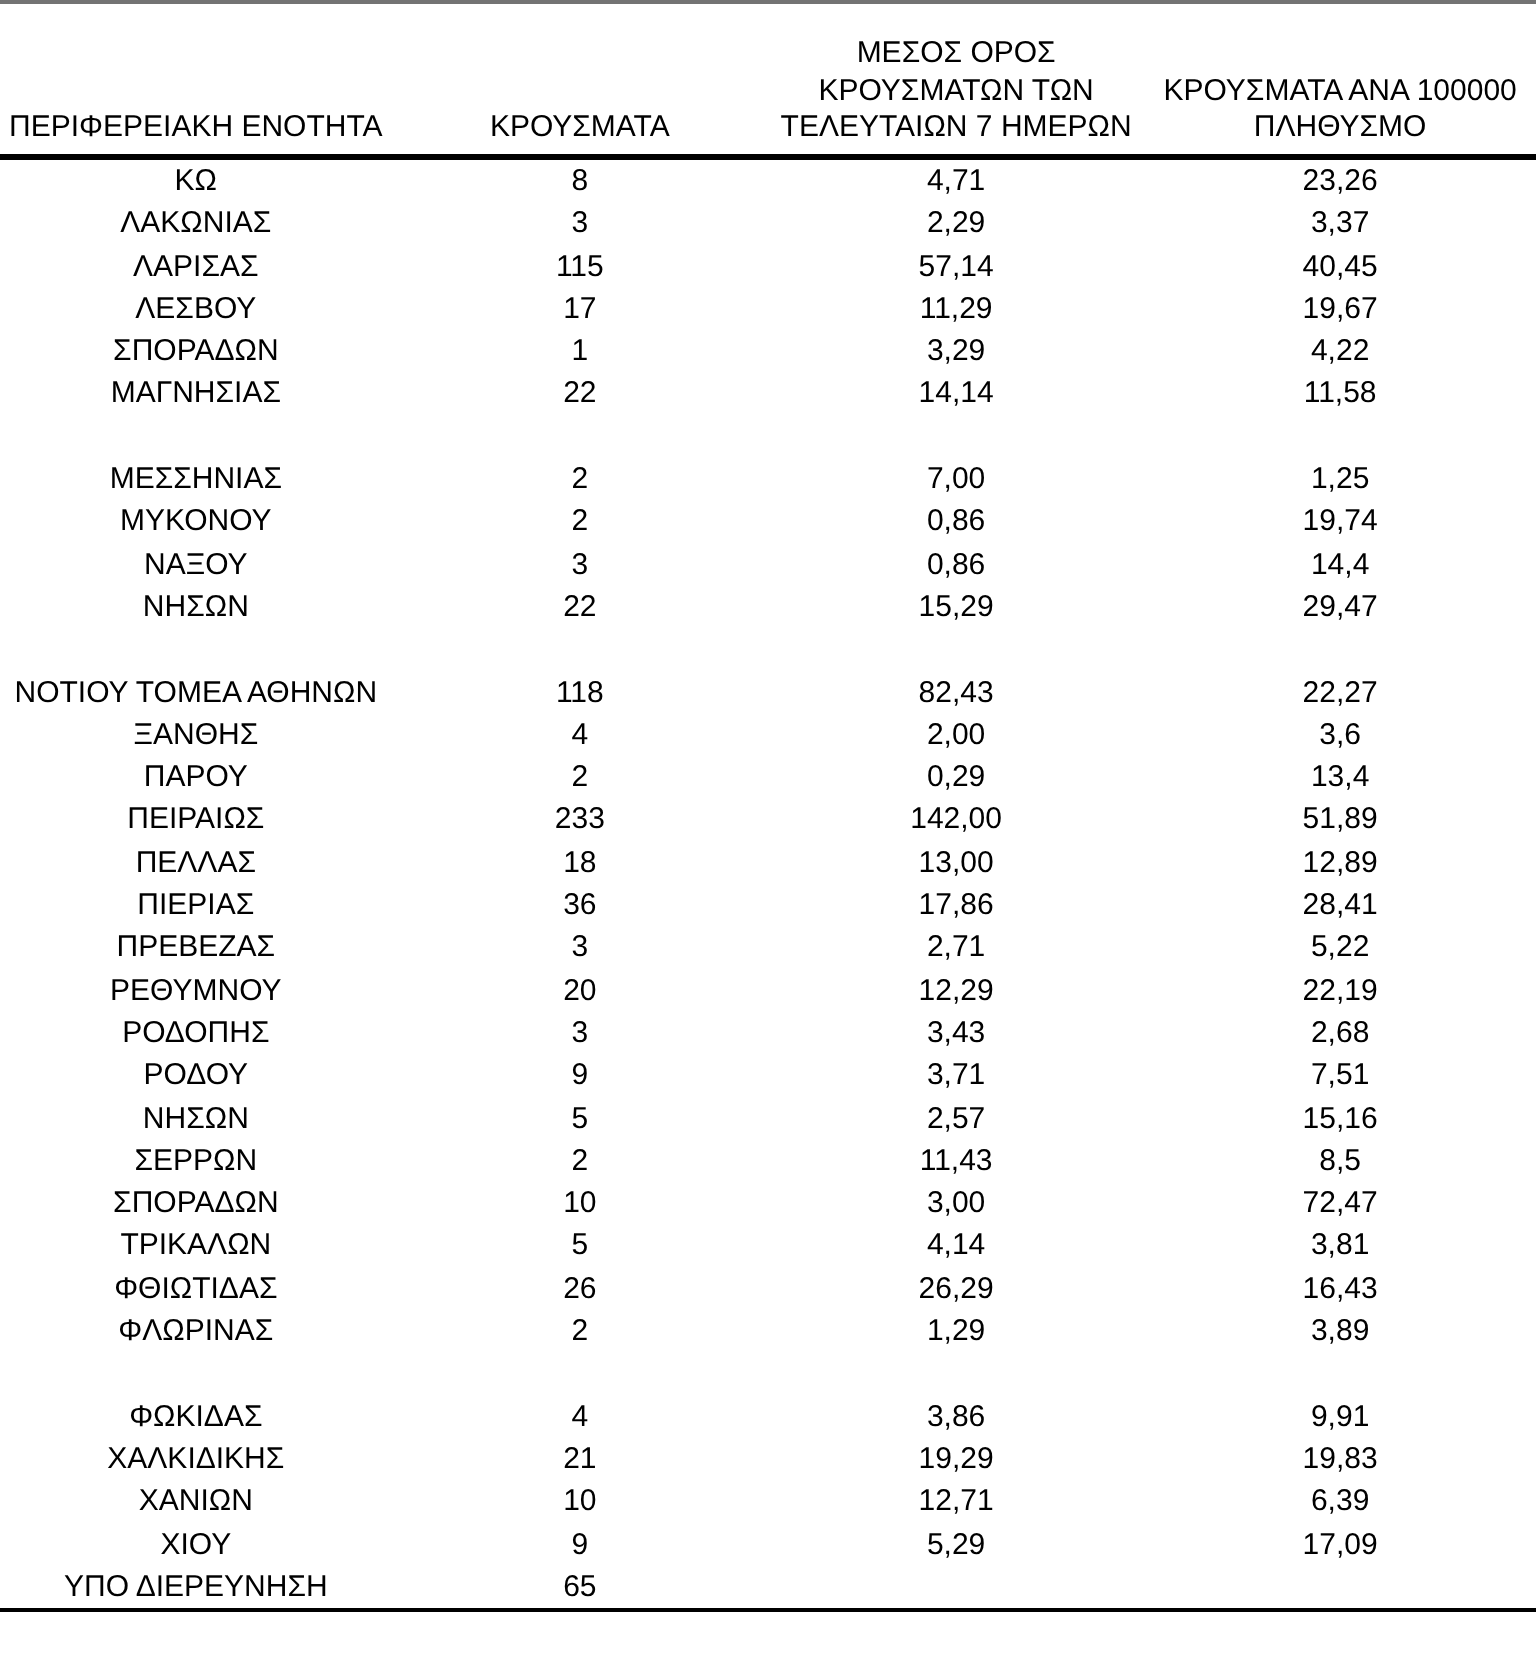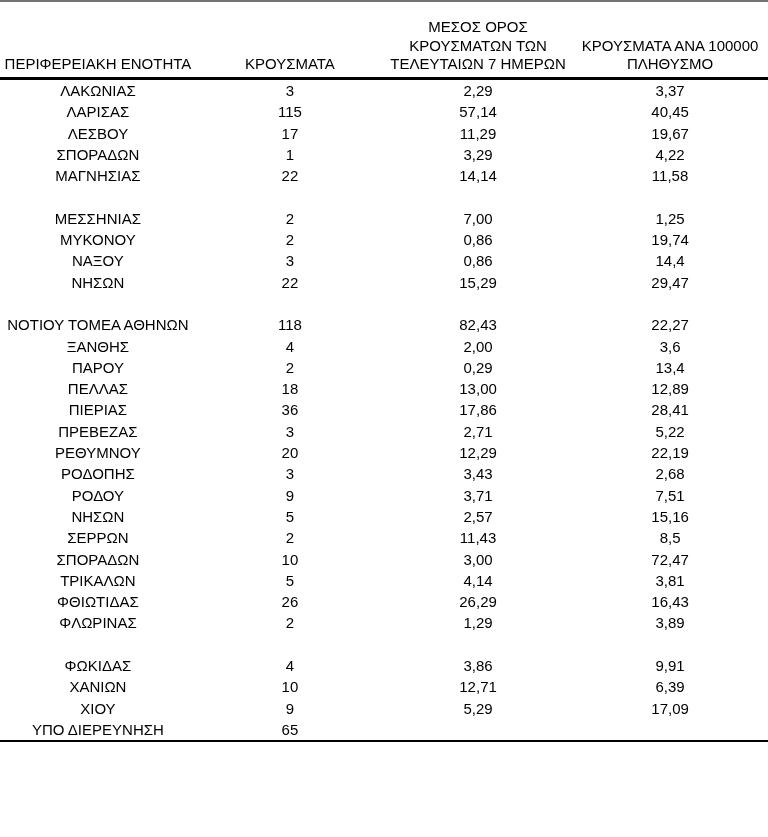--- a/index.html
+++ b/index.html
@@ -82,20 +82,26 @@
 ΤΕΛΕΥΤΑΙΩΝ 7 ΗΜΕΡΩΝ</th>
         <th>ΚΡΟΥΣΜΑΤΑ ΑΝΑ 100000
 ΠΛΗΘΥΣΜΟ</th>
       </tr>
     </thead>
     <tbody>
       <tr class="rule-row">
         <td colspan="4"></td>
       </tr>
 
+        <tr>
+          <td class="c-region">ΚΩ</td>
+          <td class="c-cases">8</td>
+          <td class="c-avg7">4,71</td>
+          <td class="c-per100k">23,26</td>
+        </tr>
 
         <tr>
           <td class="c-region">ΛΑΚΩΝΙΑΣ</td>
           <td class="c-cases">3</td>
           <td class="c-avg7">2,29</td>
           <td class="c-per100k">3,37</td>
         </tr>
 
         <tr>
           <td class="c-region">ΛΑΡΙΣΑΣ</td>
@@ -182,20 +188,26 @@
           <td class="c-per100k">3,6</td>
         </tr>
 
         <tr>
           <td class="c-region">ΠΑΡΟΥ</td>
           <td class="c-cases">2</td>
           <td class="c-avg7">0,29</td>
           <td class="c-per100k">13,4</td>
         </tr>
 
+        <tr>
+          <td class="c-region">ΠΕΙΡΑΙΩΣ</td>
+          <td class="c-cases">233</td>
+          <td class="c-avg7">142,00</td>
+          <td class="c-per100k">51,89</td>
+        </tr>
 
         <tr>
           <td class="c-region">ΠΕΛΛΑΣ</td>
           <td class="c-cases">18</td>
           <td class="c-avg7">13,00</td>
           <td class="c-per100k">12,89</td>
         </tr>
 
         <tr>
           <td class="c-region">ΠΙΕΡΙΑΣ</td>
@@ -281,20 +293,26 @@
           <td class="c-per100k"></td>
         </tr>
 
         <tr>
           <td class="c-region">ΦΩΚΙΔΑΣ</td>
           <td class="c-cases">4</td>
           <td class="c-avg7">3,86</td>
           <td class="c-per100k">9,91</td>
         </tr>
 
+        <tr>
+          <td class="c-region">ΧΑΛΚΙΔΙΚΗΣ</td>
+          <td class="c-cases">21</td>
+          <td class="c-avg7">19,29</td>
+          <td class="c-per100k">19,83</td>
+        </tr>
 
         <tr class="em">
           <td class="c-region">ΧΑΝΙΩΝ</td>
           <td class="c-cases">10</td>
           <td class="c-avg7">12,71</td>
           <td class="c-per100k">6,39</td>
         </tr>
 
         <tr>
           <td class="c-region">ΧΙΟΥ</td>

